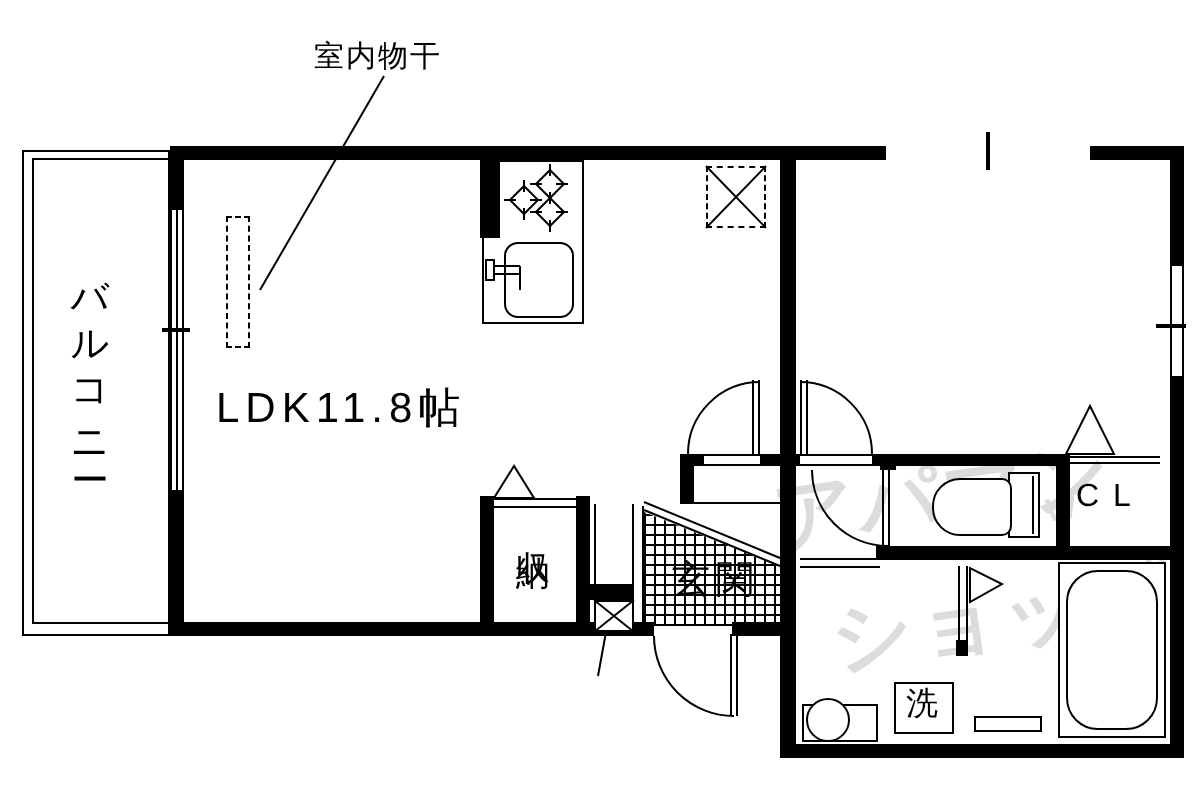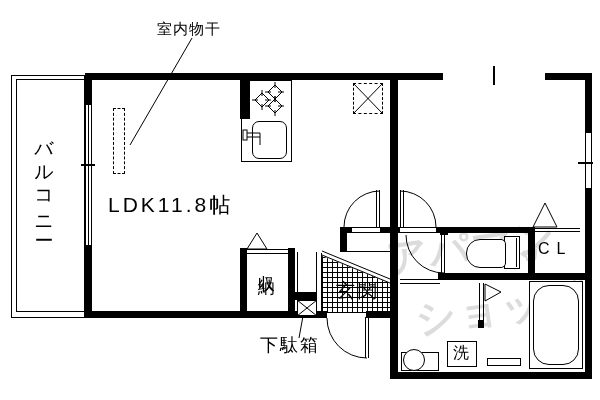--- a/index.html
+++ b/index.html
@@ -143,16 +143,15 @@
         <rect x="243" y="130" width="4" height="10" fill="#fff"></rect>
       </g>
     </g>
   </svg>
 
   <div class="tx z4" style="left:157px;top:21px;font-size:15px;letter-spacing:1px;text-align:center;">室内物干</div>
   <div class="tx vtx z4" style="left:34px;top:127px;font-size:19px;letter-spacing:4px;">バルコニー</div>
   <div class="tx z4" style="left:108px;top:194px;font-size:21px;letter-spacing:3px;">LDK11.8帖</div>
   <div class="tx vtx z4" style="left:257px;top:262px;font-size:17px;letter-spacing:3px;">収納</div>
   <div class="tx z4" style="left:336px;top:281px;font-size:19px;letter-spacing:3px;">玄関</div>
-  <div class="tx z4" style="left:260px;top:336px;font-size:18px;letter-spacing:2px;">下駄箱</div>
   <div class="tx z4" style="left:453px;top:345px;font-size:16px;">洗</div>
   <div class="tx z4" style="left:538px;top:241px;font-size:16px;letter-spacing:7px;">CL</div>
 </div>
 
 </body></html>

